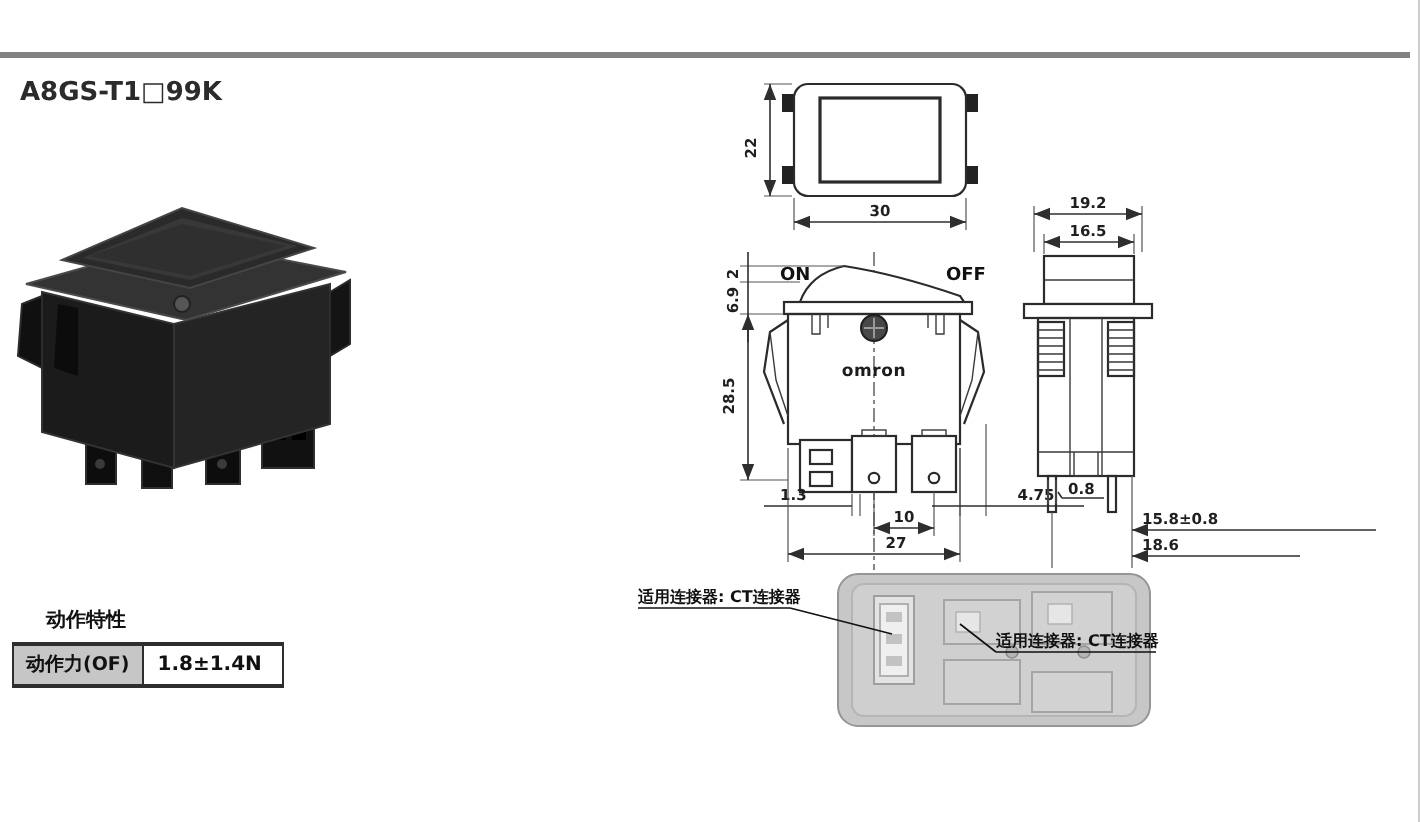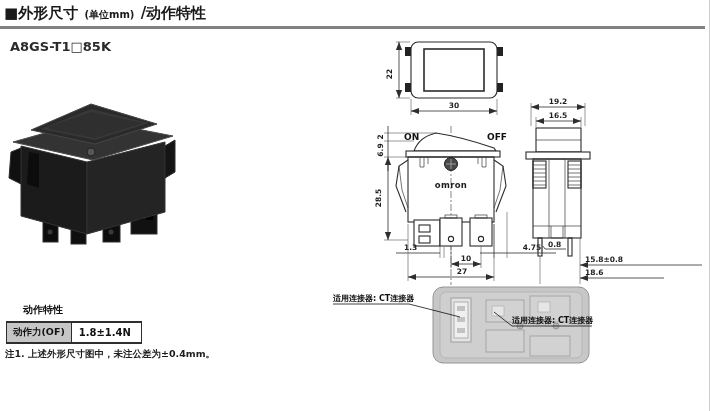--- a/index.html
+++ b/index.html
@@ -4,21 +4,21 @@
 <style>
   html,body{margin:0;padding:0;}
   body{width:710px;height:411px;position:relative;background:#ffffff;
        font-family:"DejaVu Sans","Liberation Sans",sans-serif;color:#1a1a1a;overflow:hidden;}
   .page{position:absolute;inset:0;border-right:1px solid #cccccc;}
   .title{position:absolute;left:4px;top:4px;font-weight:bold;font-size:15px;color:#1a1a1a;white-space:nowrap;}
   .title .t-unit{font-size:10px;font-weight:bold;margin:0 1px;}
   .title-rule{position:absolute;left:0;top:26px;width:705px;height:3px;background:#818181;}
   .model{position:absolute;left:10px;top:39px;font-size:13px;font-weight:bold;color:#2b2b2b;}
   .photo-wrap{position:absolute;left:5px;top:88px;width:175px;height:162px;}
-  .drawing-wrap{position:absolute;left:330px;top:20px;width:380px;height:355px;}
+  .drawing-wrap{position:absolute;left:316px;top:20px;width:380px;height:355px;}
   .char-block{position:absolute;left:6px;top:303px;}
   .char-heading{font-size:10px;font-weight:bold;margin:0 0 4px 17px;color:#111;}
   table.char{border-collapse:collapse;border-top:2px solid #2e2e2e;border-bottom:2px solid #2e2e2e;}
   table.char th{background:#c6c6c6;border:1px solid #2e2e2e;font-size:9.5px;font-weight:bold;
                 padding:3px 6px;text-align:center;color:#111;}
   table.char td{border:1px solid #2e2e2e;font-size:10px;font-weight:bold;padding:3px 10px 3px 7px;color:#111;}
   .notes{position:absolute;left:5px;top:347px;}
   .note-line{font-size:9.5px;font-weight:600;line-height:14px;color:#1d1d1d;white-space:nowrap;}
   
   .ln{fill:#ffffff;stroke:#2b2b2b;stroke-width:1.1;}
@@ -32,28 +32,23 @@
   text.dim{font-size:7.5px;font-weight:600;fill:#1f1f1f;}
   text.lbl{font-size:9px;font-weight:bold;fill:#111;}
   text.brand{font-size:8.5px;font-weight:bold;fill:#1c1c1c;letter-spacing:.3px;}
   text.cjk{font-size:8px;font-weight:bold;fill:#111;}
 </style>
 </head>
 <body>
 
 <div class="page">
 
-  <div class="title">
-    <span>■外形尺寸</span>
-    <span class="t-unit">(单位mm)</span>
-    <span>/动作特性</span>
-  </div>
   <div class="title-rule"></div>
 
-  <div class="model">A8GS-T1□85K</div>
+  <div class="model">A8GS-T1□99K</div>
 
   <div class="photo-wrap">
     <svg width="175" height="162" viewBox="0 0 175 162">
 
       <g>
         <rect x="38" y="132" width="15" height="22" fill="#0d0d0d" stroke="#2e2e2e" stroke-width="1"></rect>
         <rect x="66" y="140" width="15" height="16" fill="#0f0f0f" stroke="#2e2e2e" stroke-width="1"></rect>
         <rect x="98" y="134" width="17" height="20" fill="#0d0d0d" stroke="#2e2e2e" stroke-width="1"></rect>
         <rect x="126" y="120" width="26" height="26" fill="#111111" stroke="#303030" stroke-width="1"></rect>
         <rect x="131" y="125" width="7" height="7" fill="#000"></rect>
@@ -239,16 +234,15 @@
       <tbody>
           <tr>
         <th>动作力(OF)</th>
         <td>1.8±1.4N</td>
       </tr>
     </tbody>
       </table>
   </div>
 
   <div class="notes">
-    <div class="note-line">注1. 上述外形尺寸图中，未注公差为±0.4mm。</div>
   </div>
 
 </div>
 
 </body></html>

